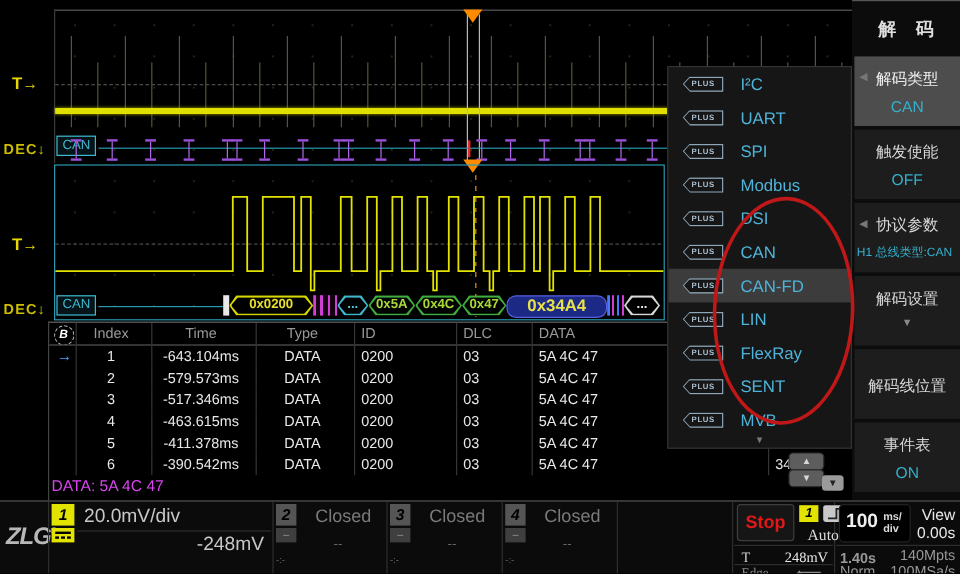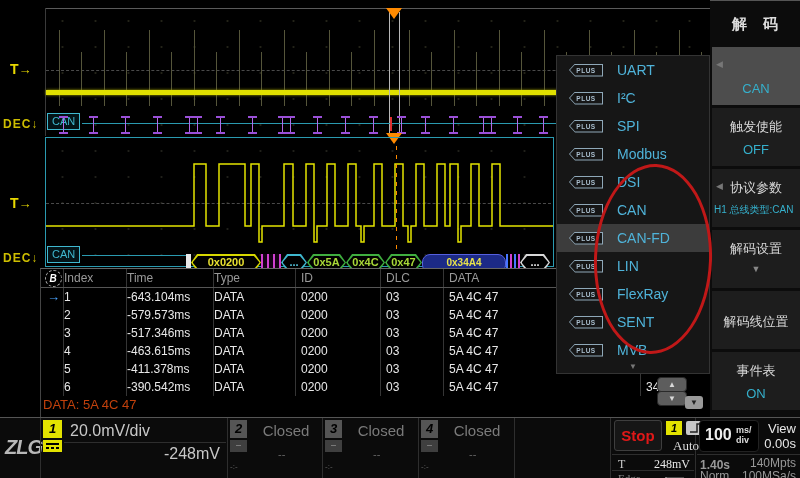--- a/index.html
+++ b/index.html
@@ -32,43 +32,43 @@
   #wavesvg{position:absolute;left:0;top:0;}
 
   
   .frame{position:relative;height:17px;flex:0 0 auto;}
   .hex-outer{position:absolute;inset:0;}
   .hex-inner{position:absolute;inset:1.5px;background:#000;}
   .hex-clip{clip-path:polygon(0 50%,6px 0,calc(100% - 6px) 0,100% 50%,calc(100% - 6px) 100%,6px 100%);}
   .frame-text{position:absolute;inset:0;text-align:center;font-size:11px;line-height:17px;font-weight:bold;}
   .f-sof{background:#e8e8e8;width:5px;height:17px;}
   .f-crc{background:#1c2a86;border:1px solid #5560e0;border-radius:8px;color:#e8e24a;
-         font-size:10px;line-height:15px;font-weight:bold;text-align:center;}
+         font-size:14px;line-height:15px;font-weight:bold;text-align:center;}
   .f-stripe-m{background:repeating-linear-gradient(90deg,#d040d0 0 2px,#140214 2px 6px);}
   .f-stripe-b{background:repeating-linear-gradient(90deg,#4878ff 0 2px,#000 2px 4px,#d040d0 4px 6px,#000 6px 8px);}
 
   .wlabel{position:absolute;color:#e8d800;font-weight:bold;font-size:14px;}
   .wlabel .arr{font-size:13px;}
   .declabel{position:absolute;color:#cdbd00;font-size:12px;font-weight:bold;letter-spacing:1px;}
 
   
   #etable{position:absolute;left:40px;top:268px;width:670px;height:148px;border-top:1px solid #666;
           border-left:1px solid #444;background:#000;}
   .trow{display:grid;grid-template-columns:23px 63px 87px 82px 85px 63px 197px 70px;height:18px;}
   .tcell{font-size:12px;line-height:18px;color:#e8e8e8;border-right:1px solid #353535;overflow:hidden;
          white-space:nowrap;}
   .tcell.h{color:#999;}
-  .tcell.r{text-align:left;padding-right:5px;}
+  .tcell.r{text-align:center;padding-right:5px;}
   .tcell.l{text-align:left;padding-left:5px;}
   .tcell.c{text-align:center;}
   #thead .trow{border-bottom:1px solid #555;}
   .bus-icon{display:inline-block;width:15px;height:15px;border:1px dashed #aaa;border-radius:50%;
             color:#fff;font-style:italic;font-weight:bold;font-size:10px;line-height:15px;text-align:center;margin:1px 0 0 2px;}
   .row-arrow{color:#4aa3ff;font-weight:bold;font-size:13px;padding-left:3px;}
-  #tfoot{position:absolute;left:2px;top:128px;color:#c2410c;font-size:13px;}
+  #tfoot{position:absolute;left:2px;top:128px;color:#d946ef;font-size:13px;}
   .scrollbtn{position:absolute;width:28px;height:13px;background:#5d5d5d;border-radius:4px;color:#d8d8d8;
              font-size:8px;line-height:13px;text-align:center;border:1px solid #2a2a2a;}
   #pagedown{position:absolute;left:644px;top:127px;width:18px;height:13px;background:#9a9a9a;border-radius:3px;
             color:#222;font-size:8px;line-height:13px;text-align:center;}
 
   
   #menu{position:absolute;left:556px;top:55px;width:152px;height:317px;background:#161616;
         border:1px solid #333;z-index:50;}
   .menu-item{position:relative;height:28px;display:flex;align-items:center;}
   .menu-item.sel{background:#3c3c3c;}
@@ -200,21 +200,21 @@
 
     <div id="zoomwin">
       <div class="center-hline" style="left:0;top:65px;width:505px;"></div>
       <svg id="wavesvg" width="507" height="128" viewBox="0 0 507 128">
         <polyline id="wavepoly" fill="none" stroke="#e3e300" stroke-width="1.5" points="0,88 148,88 148,26 160,26 160,88 173,88 173,26 199,26 199,88 205,88 205,26 213,26 213,104 216,104 216,88 238,88 238,26 247,26 247,88 260,88 260,26 268,26 268,104 271,104 271,88 281,88 281,26 289,26 289,88 302,88 302,26 310,26 310,88 315,88 315,104 318,104 318,88 328,88 328,26 336,26 336,88 349,88 349,26 357,26 357,88 362,88 362,104 365,104 365,88 370,88 370,26 378,26 378,88 391,88 391,26 399,26 399,88 404,88 404,26 412,26 412,104 415,104 415,88 425,88 425,26 433,26 433,88 446,88 446,26 454,26 454,88 460,88 507,88"></polyline>
       </svg>
       <div id="trig-vline" style="left:350px;"></div>
       <div id="dec-frames-row">
         <span class="bus-label" style="left:1px;top:108px;">CAN</span>
         <div class="dec-line" style="left:36px;top:117px;width:104px;"></div>
-        <div id="frames" style="position:absolute;left:140px;top:116px;display:flex;">
+        <div id="frames" style="position:absolute;left:140px;top:108px;display:flex;">
             <div class="frame f-sof" style="width: 5px;"></div>
             <div class="frame" style="width: 70px;">
               <div class="hex-outer hex-clip" style="background: rgb(216, 216, 0);"></div>
               <div class="hex-inner hex-clip"></div>
               <div class="frame-text" style="color: rgb(232, 224, 48);">0x0200</div>
             </div>
             <div class="frame f-stripe-m" style="width: 20px;"></div>
             <div class="frame" style="width: 26px;">
               <div class="hex-outer hex-clip" style="background: rgb(63, 184, 207);"></div>
               <div class="hex-inner hex-clip"></div>
@@ -339,27 +339,27 @@
       <div class="scrollbtn" style="left:616px;top:122px;">▼</div>
       <div id="pagedown">▼</div>
     </div>
 
     <div id="menu">
       <div id="menu-items">
           <div class="menu-item">
             <span class="plus-badge">
               <span class="plus-badge-in">PLUS</span>
             </span>
+            <span class="menu-label">I²C</span>
+          </div>
+          <div class="menu-item">
+            <span class="plus-badge">
+              <span class="plus-badge-in">PLUS</span>
+            </span>
             <span class="menu-label">UART</span>
-          </div>
-          <div class="menu-item">
-            <span class="plus-badge">
-              <span class="plus-badge-in">PLUS</span>
-            </span>
-            <span class="menu-label">I²C</span>
           </div>
           <div class="menu-item">
             <span class="plus-badge">
               <span class="plus-badge-in">PLUS</span>
             </span>
             <span class="menu-label">SPI</span>
           </div>
           <div class="menu-item">
             <span class="plus-badge">
               <span class="plus-badge-in">PLUS</span>
@@ -412,20 +412,21 @@
       <div id="menu-more">▼</div>
     </div>
     <div id="red-ellipse"></div>
   </div>
 
   <div id="sidebar">
     <div id="sb-title">解 码</div>
     <div id="sb-items">
         <div class="sb-item sel" style="top: 46px;">
           <span class="sb-arrow">◀</span>
+          <div class="sb-label">解码类型</div>
           <div class="sb-value">CAN</div>
         </div>
         <div class="sb-item" style="top: 107px;">
           <div class="sb-label">触发使能</div>
           <div class="sb-value">OFF</div>
         </div>
         <div class="sb-item" style="top: 168px;">
           <span class="sb-arrow">◀</span>
           <div class="sb-label">协议参数</div>
           <div class="sb-value small">H1 总线类型:CAN</div>

